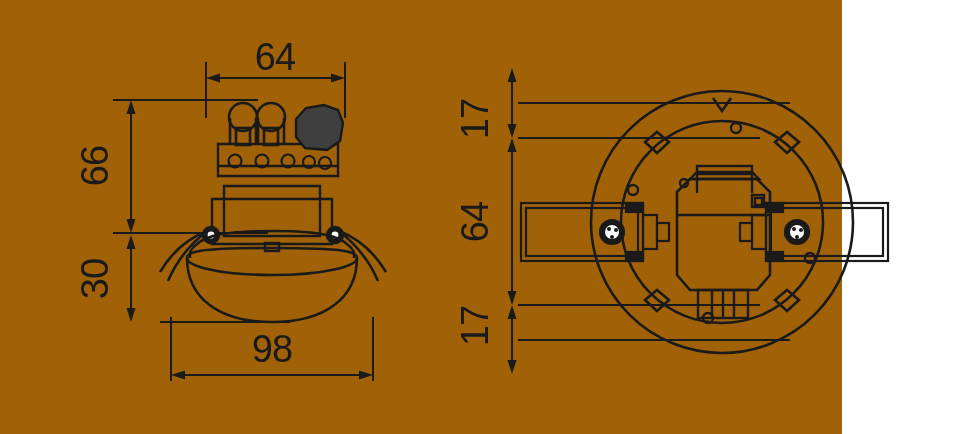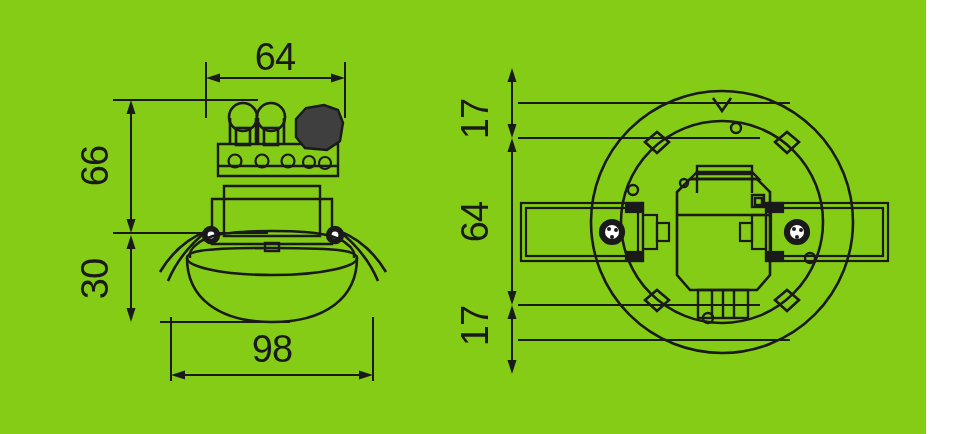--- a/index.html
+++ b/index.html
@@ -1,18 +1,18 @@
 <!DOCTYPE html>
 <html><head>
 <meta charset="utf-8">
 <style>
   html,body{margin:0;padding:0;background:#ffffff;}
   body{width:970px;height:434px;overflow:hidden;
        font-family:"Liberation Sans", sans-serif;}
-  #sheet{position:relative;width:926px;height:434px;background:#84cc16;}
+  #sheet{position:relative;width:842px;height:434px;background:#a16207;}
   svg{display:block;}
   .dimtext{font-family:"Liberation Sans", sans-serif;font-size:38px;
            font-weight:400;fill:#1a1a1a;letter-spacing:-1px;}
 </style>
 </head>
 <body>
 
 <div id="sheet">
 <svg width="970" height="434" viewBox="0 0 970 434">
 

